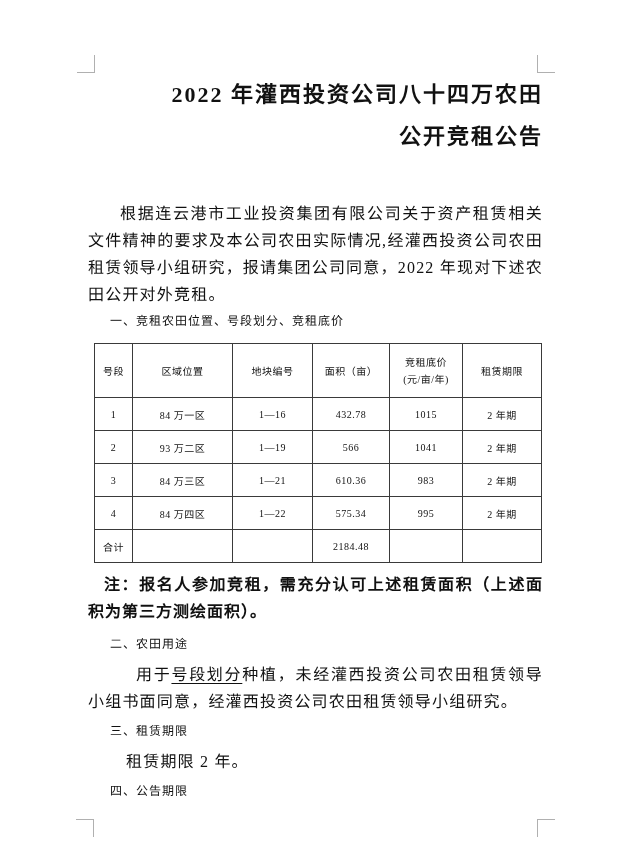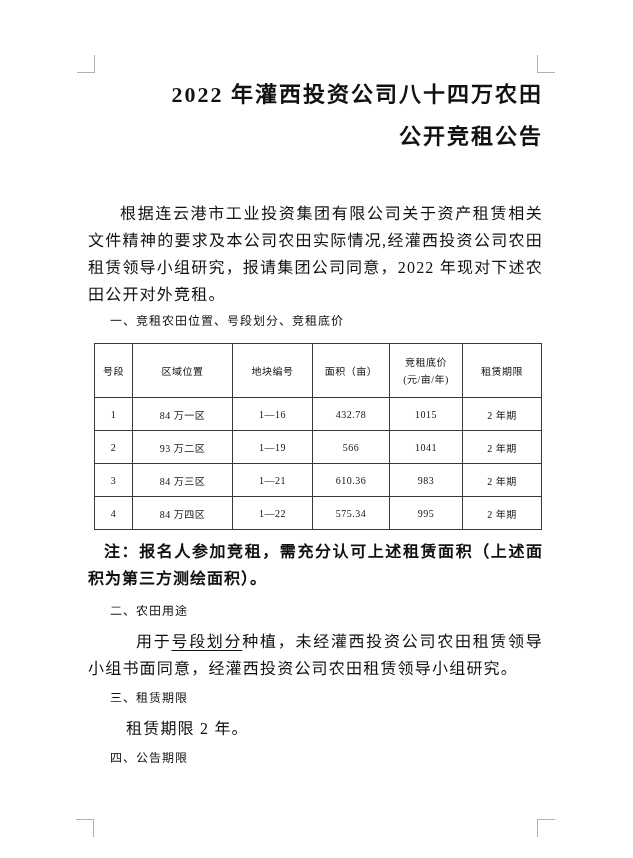--- a/index.html
+++ b/index.html
@@ -157,20 +157,28 @@
             <td>2 年期</td>
           </tr>
           <tr>
             <td>4</td>
             <td>84 万四区</td>
             <td>1—22</td>
             <td>575.34</td>
             <td>995</td>
             <td>2 年期</td>
           </tr>
+          <tr>
+            <td>合计</td>
+            <td></td>
+            <td></td>
+            <td>2184.48</td>
+            <td></td>
+            <td></td>
+          </tr>
         </tbody>
     </table>
 
     <p class="note">注：报名人参加竞租，需充分认可上述租赁面积（上述面积为第三方测绘面积）。</p>
 
     <h3 class="sec-heading h2m">二、农田用途</h3>
     <p class="para use"><span>用于</span><span class="u">号段划分</span><span>种植，未经灌西投资公司农田租赁领导小组书面同意，经灌西投资公司农田租赁领导小组研究。</span></p>
 
     <h3 class="sec-heading h3m">三、租赁期限</h3>
     <p class="para term">租赁期限 2 年。</p>

